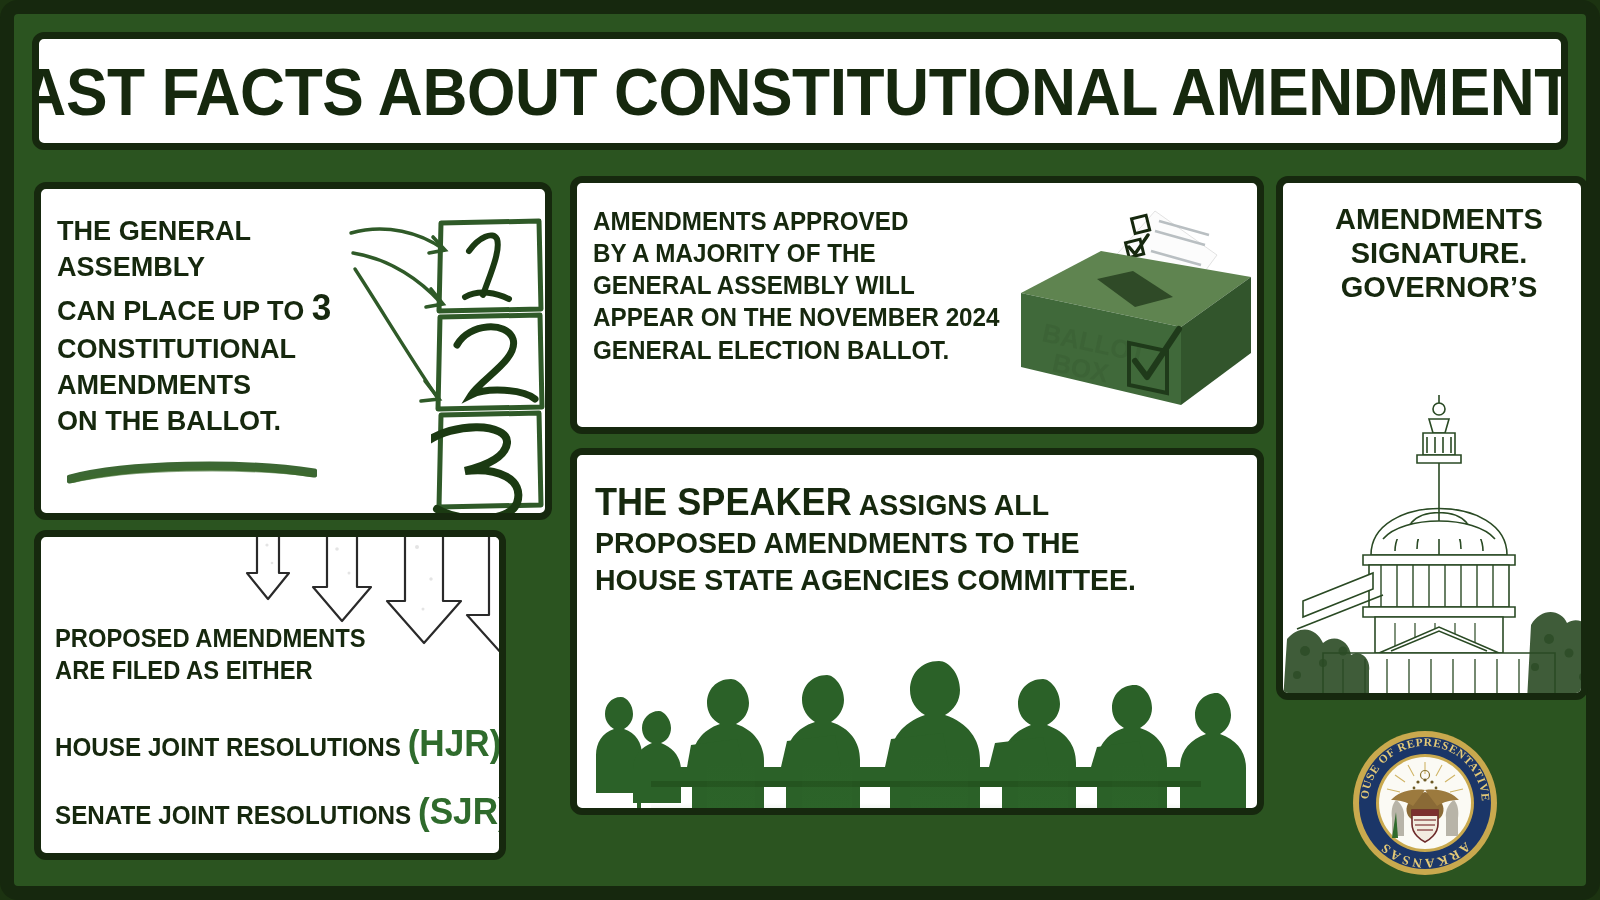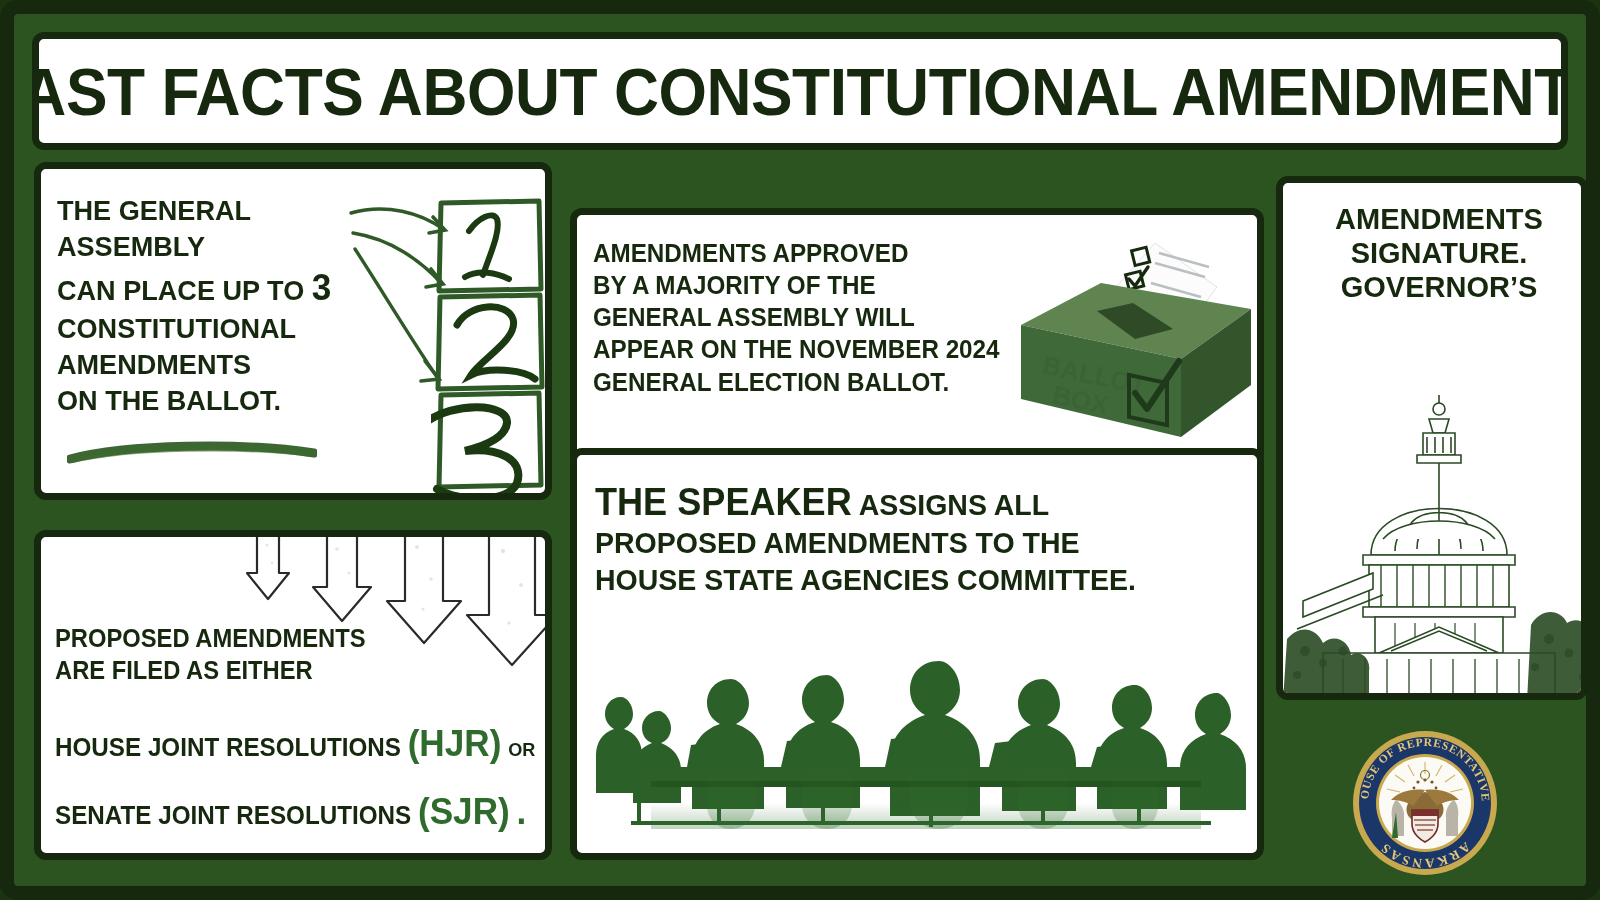--- a/index.html
+++ b/index.html
@@ -42,46 +42,46 @@
   
   .body-txt {
     color:#16280e;
     font-weight:bold;
     line-height:1.26;
     transform:scaleX(0.95);
     transform-origin:left center;
   }
 
   
-  #panel-assembly { left:20px; top:148px; width:518px; height:338px; }
+  #panel-assembly { left:20px; top:168px; width:518px; height:338px; }
   #assembly-text {
     position:absolute; left:16px; top:24px; width:330px;
     font-size:28.5px;
   }
   .num3 { font-size:37px; }
   #assembly-underline { position:absolute; left:26px; top:270px; width:250px; height:26px; }
   #assembly-boxes { position:absolute; left:390px; top:28px; width:120px; height:300px; }
   #assembly-arrows { position:absolute; left:300px; top:30px; width:120px; height:260px; }
 
   
-  #panel-resolutions { left:20px; top:516px; width:518px; height:330px; }
+  #panel-resolutions { left:20px; top:516px; width:472px; height:330px; }
   #res-arrows { position:absolute; left:190px; top:-8px; width:330px; height:140px; }
   #res-text1 { position:absolute; left:14px; top:86px; width:400px; font-size:25px; }
   #res-line-hjr { position:absolute; left:14px; top:184px; width:500px; font-size:25.5px; white-space:nowrap; }
   #res-line-sjr { position:absolute; left:14px; top:252px; width:500px; font-size:25.5px; white-space:nowrap; }
   .abbr { color:#2f6b2c; font-size:37px; font-weight:bold; }
   .small-or { font-size:19px; }
 
   
-  #panel-ballot { left:556px; top:162px; width:694px; height:258px;margin-top:32px; }
+  #panel-ballot { left:556px; top:162px; width:694px; height:258px; }
   #ballot-text { position:absolute; left:16px; top:22px; width:450px; font-size:25.5px; }
   #ballot-art { position:absolute; right:2px; top:6px; width:250px; height:230px; }
 
   
-  #panel-speaker { left:556px; top:434px; width:694px; height:412px; }
+  #panel-speaker { left:556px; top:434px; width:694px; height:367px; }
   #speaker-text { position:absolute; left:18px; top:24px; width:650px; font-size:30px; line-height:1.22; }
   .speaker-big { font-size:38px; }
   #speaker-art { position:absolute; left:14px; top:172px; width:660px; height:230px; }
 
   
   #panel-governor { left:1262px; top:162px; width:312px; height:524px; }
   #gov-text {
     position:absolute; left:6px; top:20px; width:300px;
     text-align:center; font-size:29px; line-height:1.17;
     transform:scaleX(0.97); transform-origin:center;

